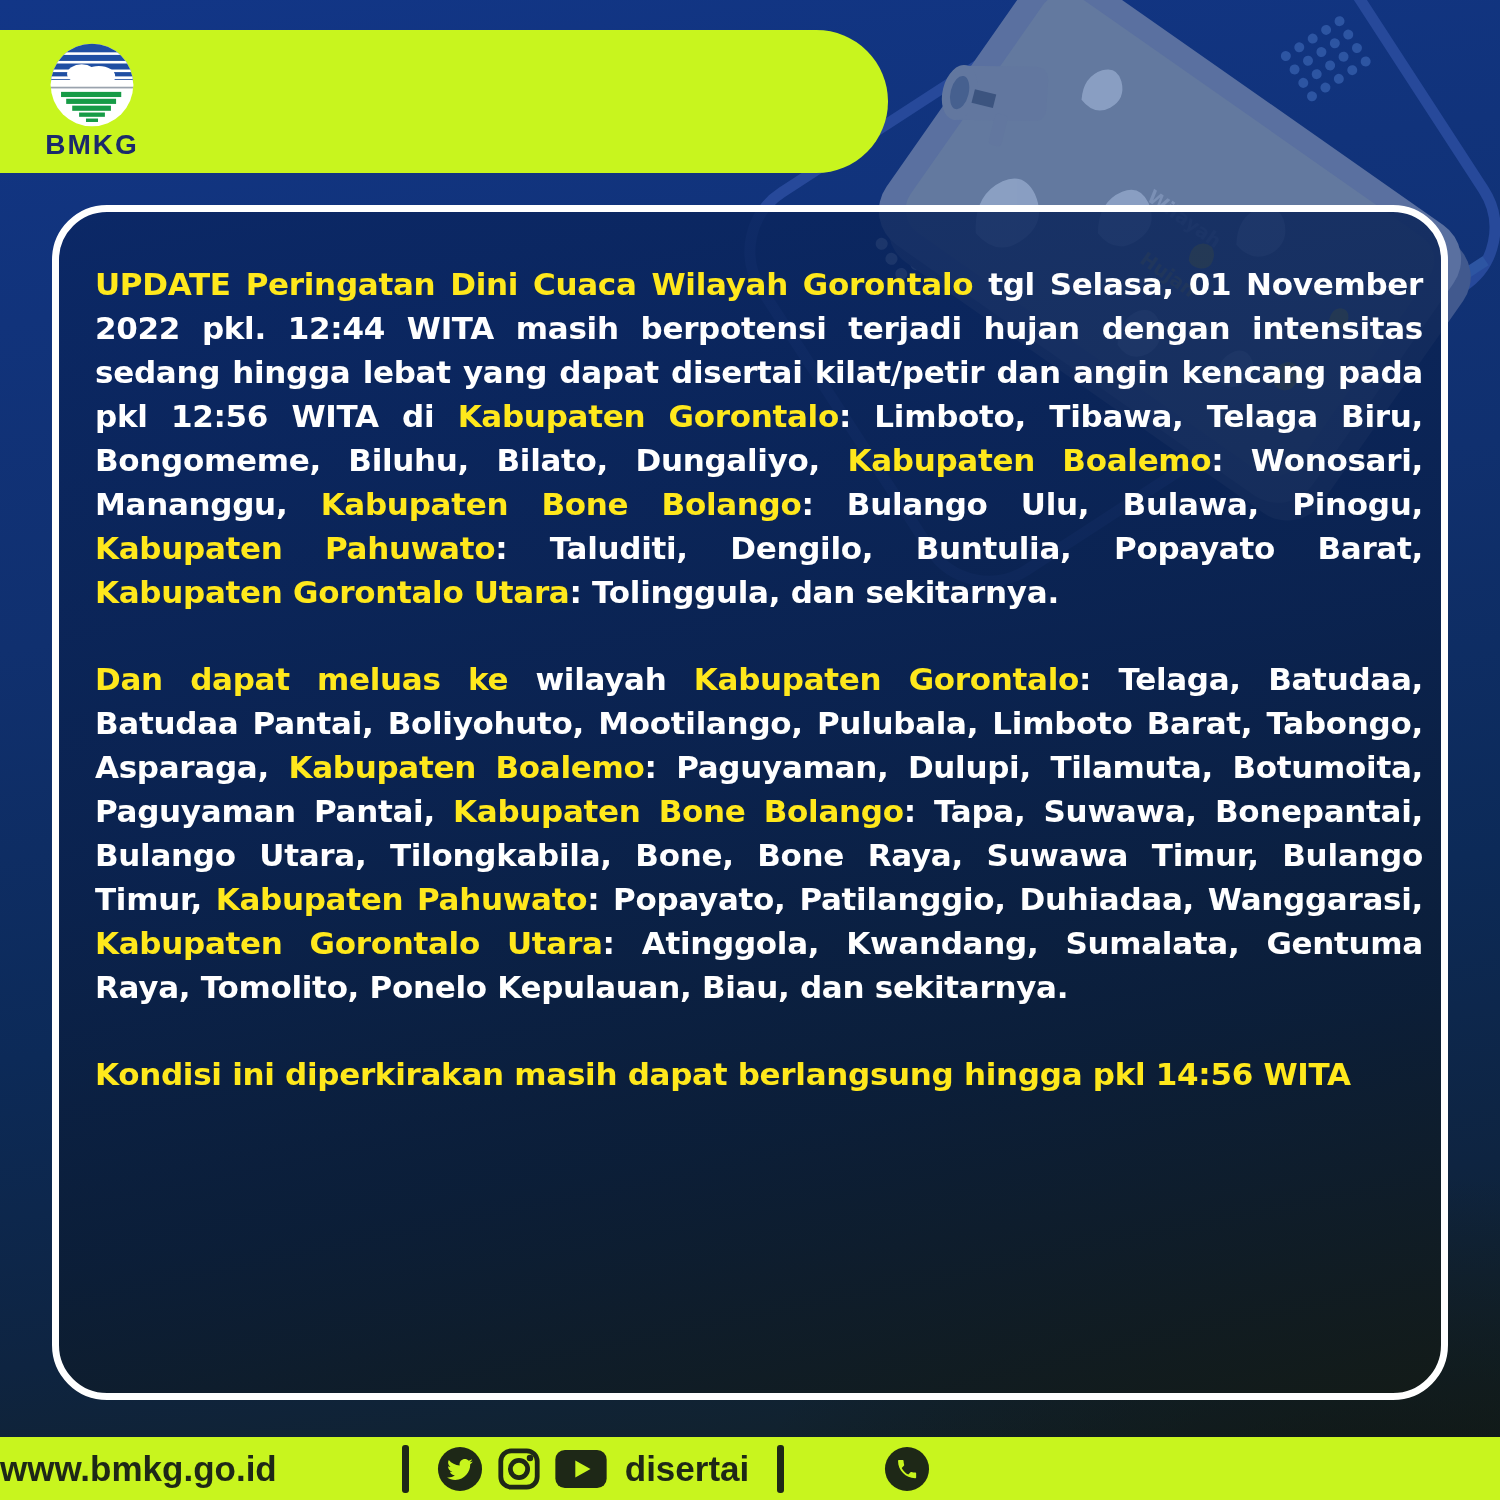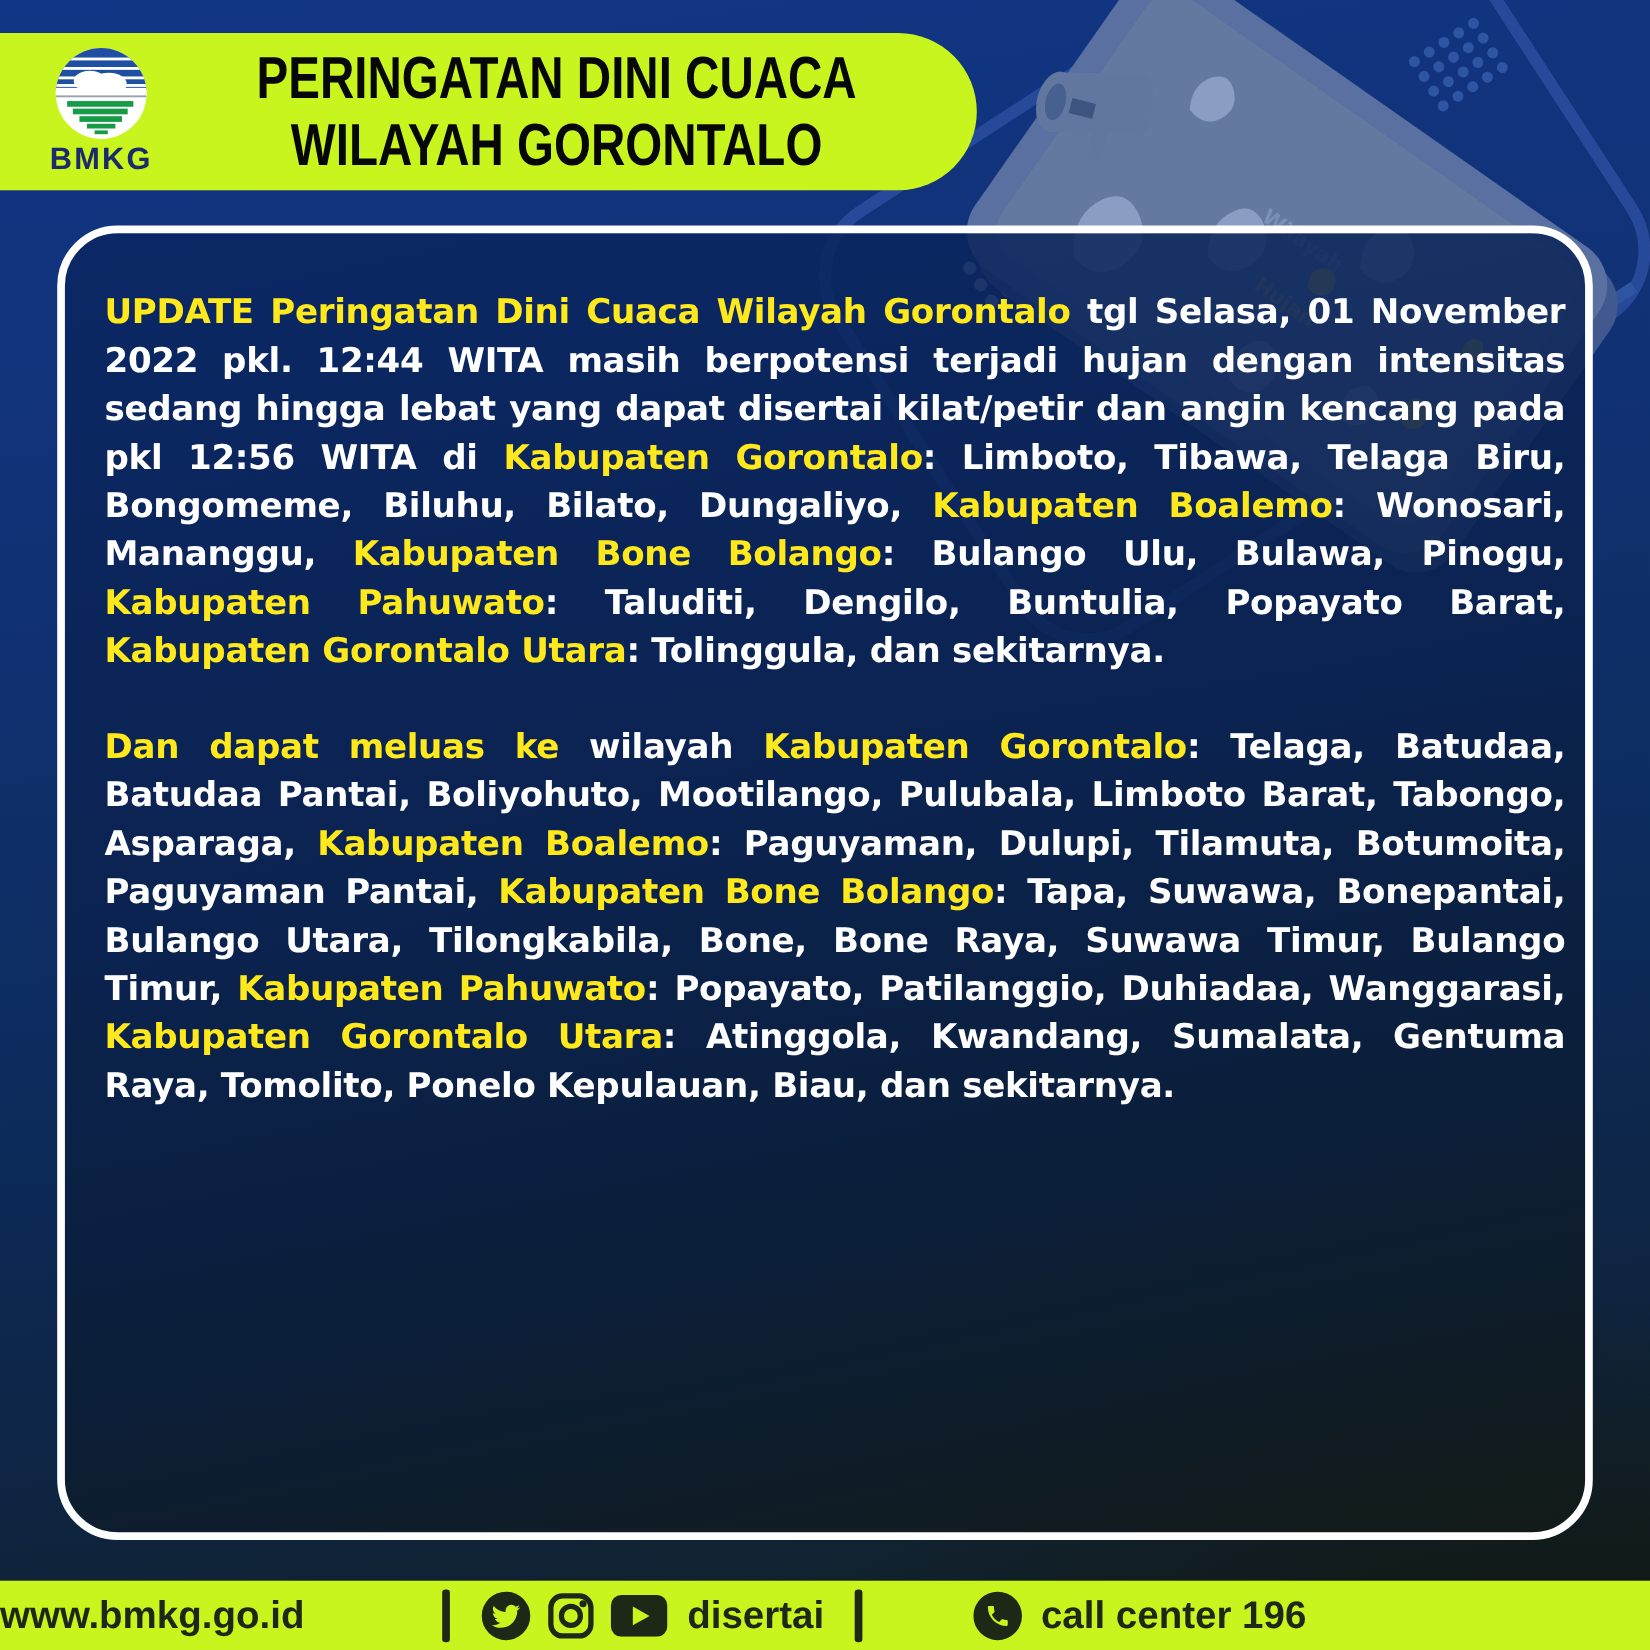--- a/index.html
+++ b/index.html
@@ -175,29 +175,26 @@
             <rect x="14" y="58" width="70" height="6"></rect>
             <rect x="20" y="66" width="58" height="6"></rect>
             <rect x="27" y="74" width="45" height="6"></rect>
             <rect x="35" y="82" width="30" height="5"></rect>
             <rect x="43" y="89" width="14" height="4"></rect>
           </g>
         </g>
       </svg>
       <div class="logo-label">BMKG</div>
     </div>
-    <div class="title-block">
-      <div class="title-line">PERINGATAN DINI CUACA</div>
-      <div class="title-line">WILAYAH GORONTALO</div>
-    </div>
   </div>
 
   <div class="card">
     <p class="alert-paragraph"><span class="seg-yellow">UPDATE Peringatan Dini Cuaca Wilayah Gorontalo</span><span class="seg-white"> tgl Selasa, 01 November 2022 pkl. 12:44 WITA masih berpotensi terjadi hujan dengan intensitas sedang hingga lebat yang dapat disertai kilat/petir dan angin kencang pada pkl 12:56 WITA di </span><span class="seg-yellow">Kabupaten Gorontalo</span><span class="seg-white">: Limboto, Tibawa, Telaga Biru, Bongomeme, Biluhu, Bilato, Dungaliyo, </span><span class="seg-yellow">Kabupaten Boalemo</span><span class="seg-white">: Wonosari, Mananggu, </span><span class="seg-yellow">Kabupaten Bone Bolango</span><span class="seg-white">: Bulango Ulu, Bulawa, Pinogu, </span><span class="seg-yellow">Kabupaten Pahuwato</span><span class="seg-white">: Taluditi, Dengilo, Buntulia, Popayato Barat, </span><span class="seg-yellow">Kabupaten Gorontalo Utara</span><span class="seg-white">: Tolinggula, dan sekitarnya.</span></p>
     <p class="alert-paragraph gap"><span class="seg-yellow">Dan dapat meluas ke</span><span class="seg-white"> wilayah </span><span class="seg-yellow">Kabupaten Gorontalo</span><span class="seg-white">: Telaga, Batudaa, Batudaa Pantai, Boliyohuto, Mootilango, Pulubala, Limboto Barat, Tabongo, Asparaga, </span><span class="seg-yellow">Kabupaten Boalemo</span><span class="seg-white">: Paguyaman, Dulupi, Tilamuta, Botumoita, Paguyaman Pantai, </span><span class="seg-yellow">Kabupaten Bone Bolango</span><span class="seg-white">: Tapa, Suwawa, Bonepantai, Bulango Utara, Tilongkabila, Bone, Bone Raya, Suwawa Timur, Bulango Timur, </span><span class="seg-yellow">Kabupaten Pahuwato</span><span class="seg-white">: Popayato, Patilanggio, Duhiadaa, Wanggarasi, </span><span class="seg-yellow">Kabupaten Gorontalo Utara</span><span class="seg-white">: Atinggola, Kwandang, Sumalata, Gentuma Raya, Tomolito, Ponelo Kepulauan, Biau, dan sekitarnya.</span></p>
+    <p class="alert-paragraph gap single"><span class="seg-yellow">Kondisi ini diperkirakan masih dapat berlangsung hingga pkl 14:56 WITA</span></p>
   </div>
 
   <div class="footer">
     <span class="m1">www.bmkg.go.id</span>
     <div class="sep-bar"></div>
     <div class="soc m2">
       <svg class="icon" width="46" height="46" viewBox="0 0 48 48">
         <circle cx="24" cy="24" r="23" fill="#1e2817"></circle>
         <path transform="translate(10.5,11) scale(1.12)" fill="#c8f51e" d="M23.954 4.569c-.885.392-1.83.656-2.825.775 1.014-.611 1.794-1.574 2.163-2.723-.951.555-2.005.959-3.127 1.184-.896-.959-2.173-1.559-3.591-1.559-2.717 0-4.92 2.203-4.92 4.917 0 .39.045.765.127 1.124-4.09-.205-7.715-2.169-10.141-5.138-.427.722-.666 1.561-.666 2.475 0 1.71.87 3.213 2.188 4.096-.807-.026-1.566-.248-2.228-.616v.061c0 2.385 1.693 4.374 3.946 4.827-.413.111-.849.171-1.296.171-.314 0-.615-.03-.916-.086.631 1.953 2.445 3.377 4.604 3.417-1.68 1.319-3.809 2.105-6.102 2.105-.39 0-.779-.023-1.17-.067 2.189 1.394 4.768 2.209 7.557 2.209 9.054 0 13.999-7.496 13.999-13.986 0-.209 0-.42-.015-.63.961-.689 1.8-1.56 2.46-2.548l-.047-.02z"></path>
       </svg>
@@ -210,16 +207,15 @@
         <rect x="0" y="0" width="54" height="40" rx="10" fill="#1e2817"></rect>
         <path d="M21 11 L37 20 L21 29 Z" fill="#c8f51e"></path>
       </svg>
     </div>
     <span class="m3">disertai</span>
     <div class="sep-bar m4"></div>
     <svg class="icon m5" width="46" height="46" viewBox="0 0 48 48">
       <circle cx="24" cy="24" r="23" fill="#1e2817"></circle>
       <path transform="translate(11.5,11.5) scale(1.05)" fill="#c8f51e" d="M6.62 10.79c1.44 2.83 3.76 5.14 6.59 6.59l2.2-2.21c.27-.27.67-.36 1.02-.24 1.12.37 2.33.57 3.57.57.55 0 1 .45 1 1V20c0 .55-.45 1-1 1-9.39 0-17-7.61-17-17 0-.55.45-1 1-1h3.5c.55 0 1 .45 1 1 0 1.25.2 2.45.57 3.57.11.35.03.74-.25 1.02l-2.2 2.2z"></path>
     </svg>
-    <span class="m6">call center 196</span>
   </div>
 
 </div>
 
 </body></html>

